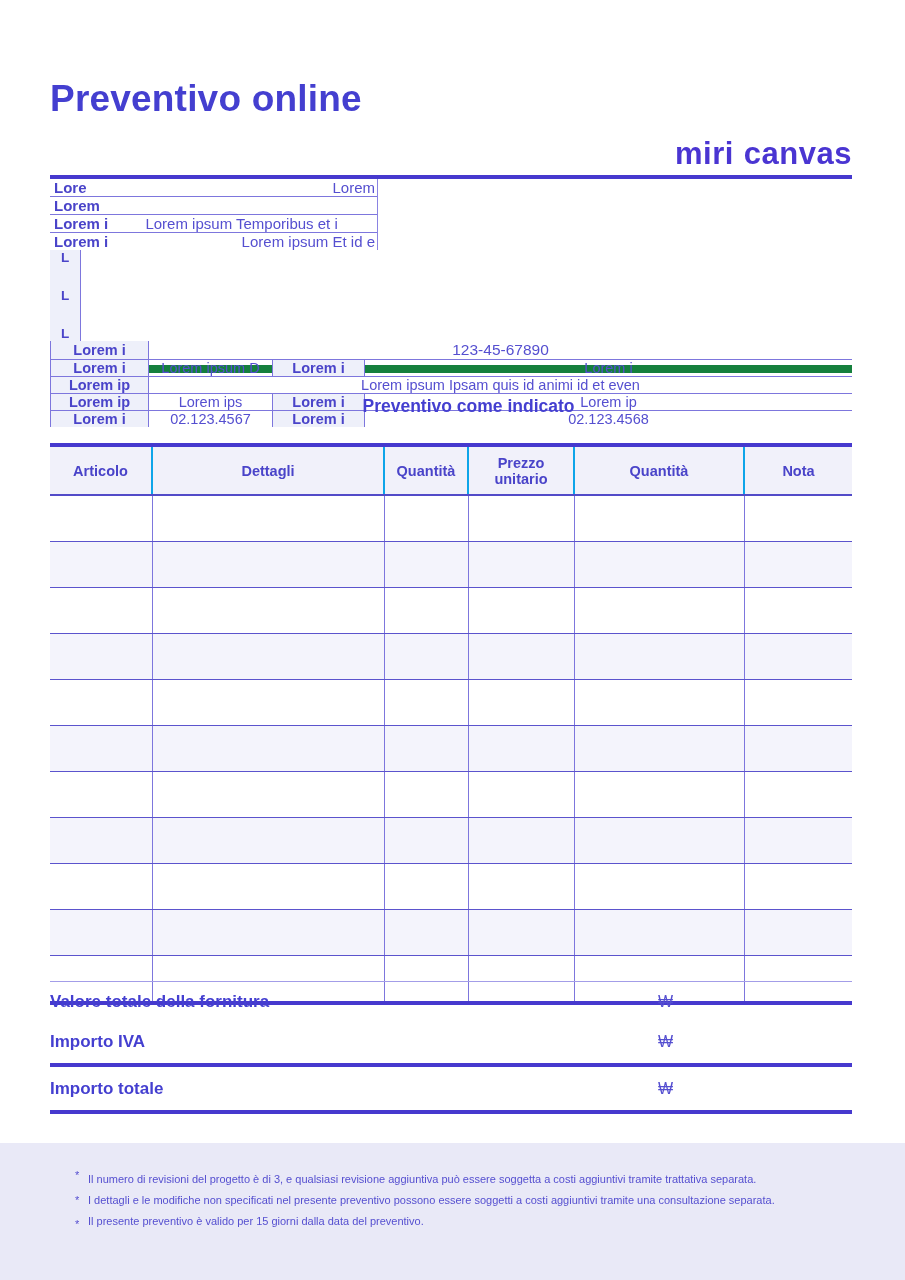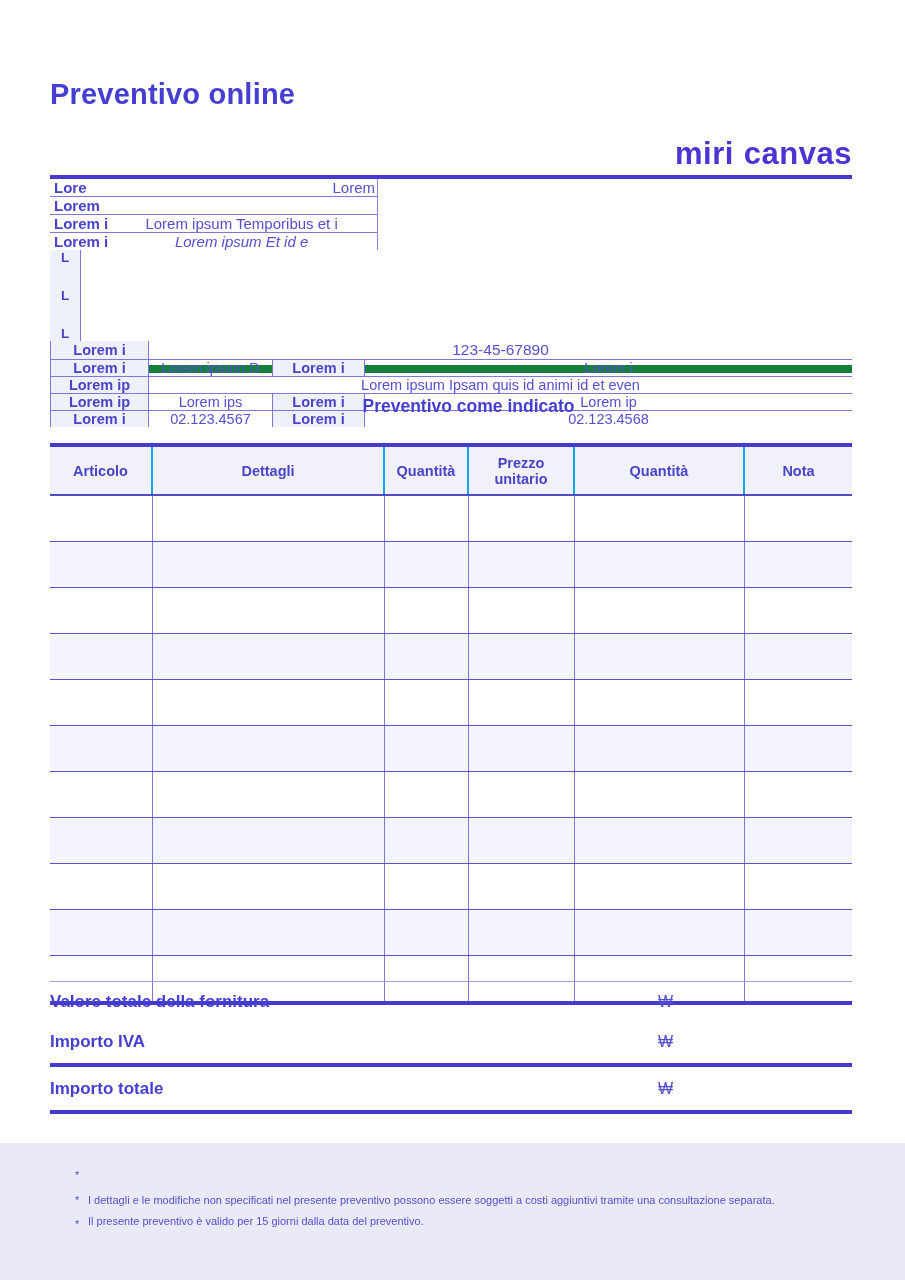--- a/index.html
+++ b/index.html
@@ -3,36 +3,36 @@
 <meta charset="utf-8">
 <style>
   html,body{margin:0;padding:0;}
   body{
     width:905px;height:1280px;position:relative;background:#ffffff;
     font-family:"Liberation Sans","DejaVu Sans",sans-serif;
     color:#4c46cc;overflow:hidden;
   }
 
   
-  .page-title{position:absolute;top:78px;left:50px;font-size:29px;font-weight:700;color:#443fd0;letter-spacing:0.2px;}
+  .page-title{position:absolute;top:78px;left:50px;font-size:37px;font-weight:700;color:#443fd0;letter-spacing:0.2px;}
   .logo{position:absolute;top:136px;right:53px;font-size:31px;font-weight:700;color:#4a35d2;letter-spacing:0.5px;}
   .logo .p2{margin-left:10px;}
 
   
   .info{position:absolute;top:175px;left:50px;width:802px;height:186px;
         border-top:4px solid #4639ce;border-bottom:8px solid #15803d;
         display:flex;box-sizing:content-box;font-size:15px;flex-direction:column;}
   .info-left{width:327px;display:flex;flex-direction:column;border-right:1px solid #8a83e2;}
   .info-left .irow{flex:1;display:flex;align-items:center;border-bottom:1px solid #7d76dd;padding:0 2px 0 4px;}
   .info-left .irow:last-child{border-bottom:none;}
   .info-left .ilabel{font-weight:700;color:#4a44c9;white-space:nowrap;}
   .info-left .ivalue{flex:1;color:#554fd0;}
   .info-left .irow.v-right .ivalue{text-align:right;}
   .info-left .irow.v-center .ivalue{text-align:center;}
-  .info-left .irow.v-left .ivalue{text-align:center;font-style:italic;}
+  .info-left .irow.v-left .ivalue{text-align:right;}
 
   .info-strip{width:30px;background:#eef0fa;border-right:1px solid #7d76dd;
               display:flex;flex-direction:column;align-items:center;justify-content:center;gap:23px;
               font-size:13.5px;font-weight:700;color:#4a44c9;}
 
   .info-right{flex:1;}
   table.rt{width:100%;height:100%;border-collapse:collapse;table-layout:fixed;font-size:14.5px;}
   table.rt td{border:1px solid #7d76dd;text-align:center;vertical-align:middle;padding:0 4px;overflow:hidden;white-space:nowrap;}
   table.rt tr td:last-child{border-right:none;margin-left:37px;}
   table.rt tr:first-child td{border-top:none;}
@@ -278,20 +278,21 @@
     <span class="tlabel">Importo totale</span>
     <span class="tcur">₩</span>
   </div>
   <div class="tdivider"></div>
 </div>
 
 <div class="footer">
   <div class="footnotes">
     <div class="fn m-up">
       <span class="marker">*</span>
+      <span>Il numero di revisioni del progetto è di 3, e qualsiasi revisione aggiuntiva può essere soggetta a costi aggiuntivi tramite trattativa separata.</span>
     </div>
     <div class="fn">
       <span class="marker">*</span>
       <span>I dettagli e le modifiche non specificati nel presente preventivo possono essere soggetti a costi aggiuntivi tramite una consultazione separata.</span>
     </div>
     <div class="fn m-down">
       <span class="marker">*</span>
       <span>Il presente preventivo è valido per 15 giorni dalla data del preventivo.</span>
     </div>
   </div>

